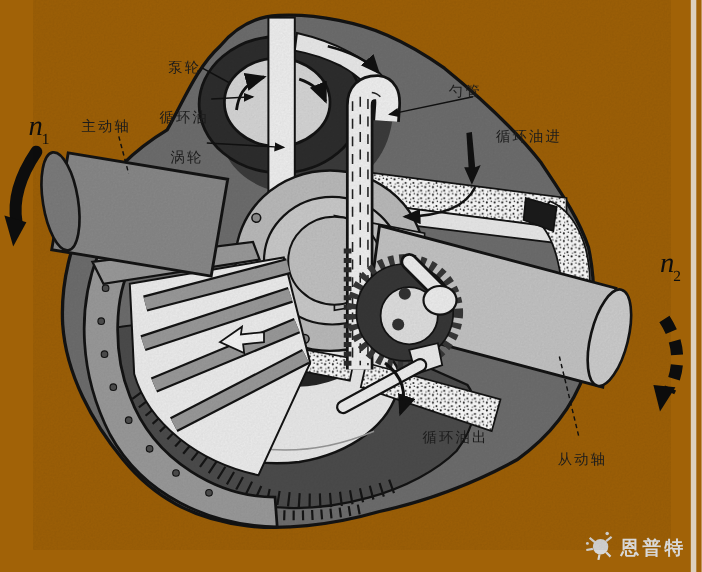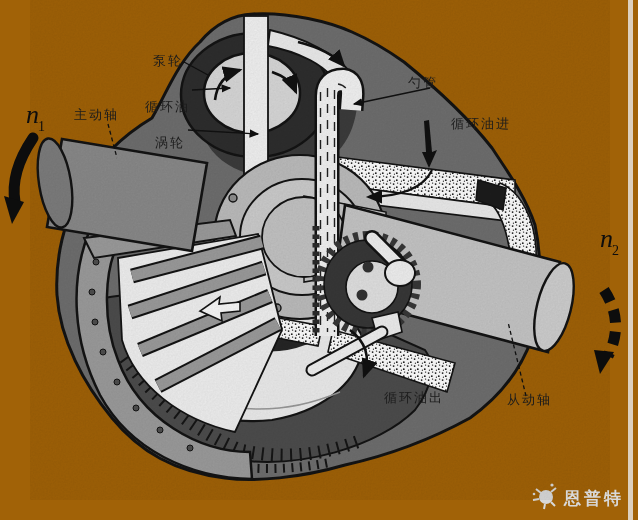--- a/index.html
+++ b/index.html
@@ -207,19 +207,19 @@
   <rect x="30" y="0" width="580" height="500" filter="url(#grain)" opacity="0.07"></rect>
 </svg>
 
 <span class="lbl" style="left:153px;top:54px">泵轮</span>
 <span class="lbl" style="left:145px;top:100px">循环油</span>
 <span class="lbl" style="left:155px;top:136px">涡轮</span>
 <span class="lbl" style="left:74px;top:108px">主动轴</span>
 <span class="lbl" style="left:408px;top:76px">勺管</span>
 <span class="lbl" style="left:451px;top:117px">循环油进</span>
 <span class="lbl" style="left:384px;top:391px">循环油出</span>
-<span class="lbl" style="left:507px;top:393px">从动轴</span>
+<span class="lbl" style="left:507px;top:411px">从动轴</span>
 
 <span class="lbl spd" style="left:26px;top:102px"><span>n</span><sub>1</sub></span>
 <span class="lbl spd" style="left:600px;top:226px"><span>n</span><sub>2</sub></span>
 
 <span class="wm">恩普特</span>
 </div>
 
 </body></html>

